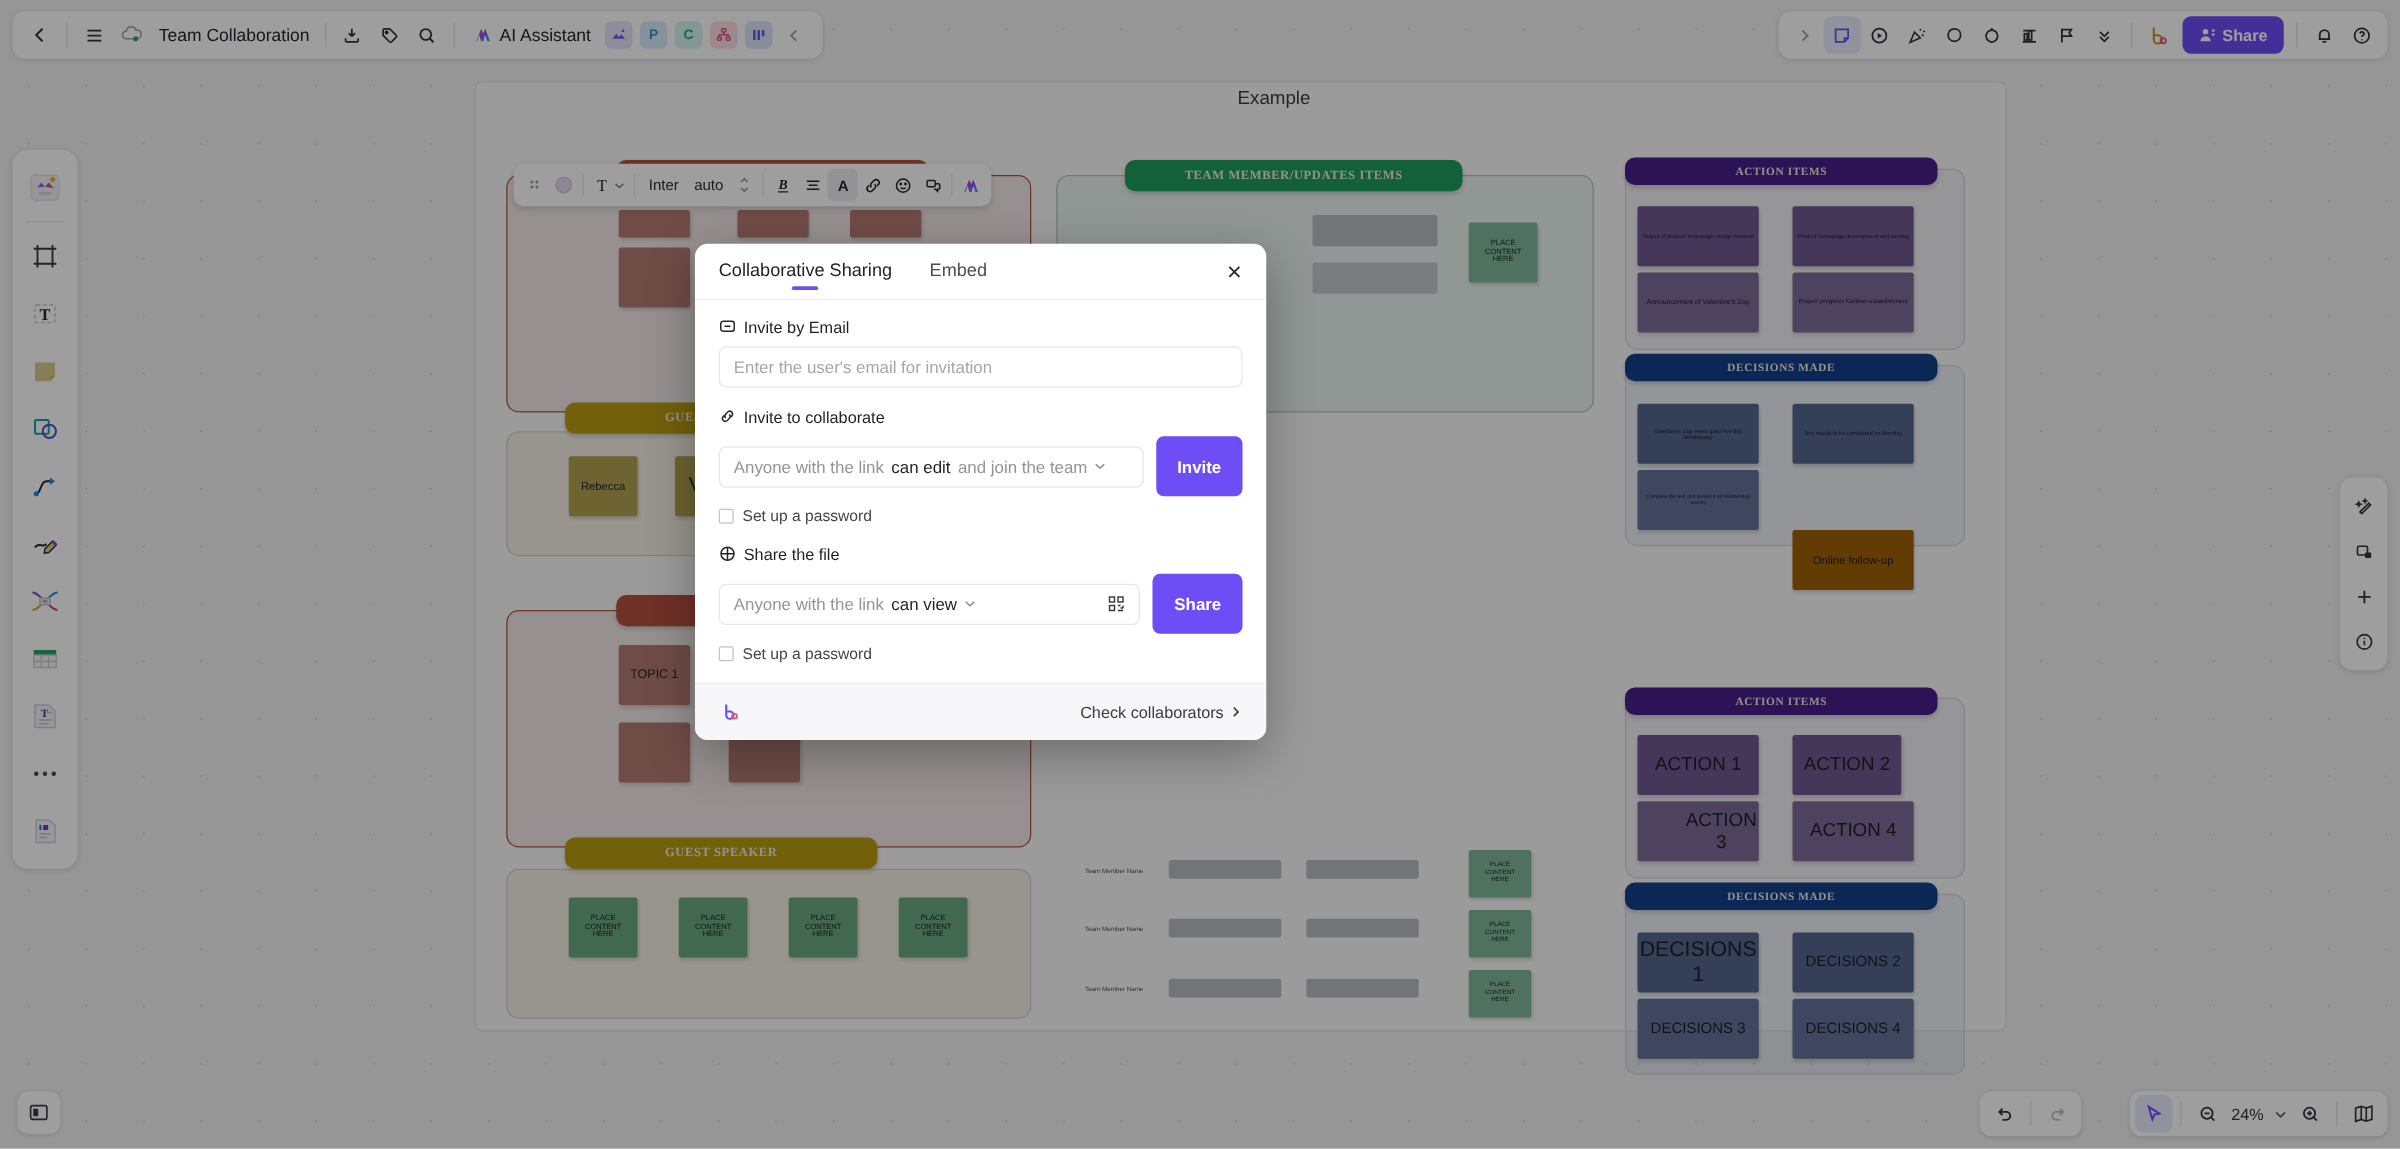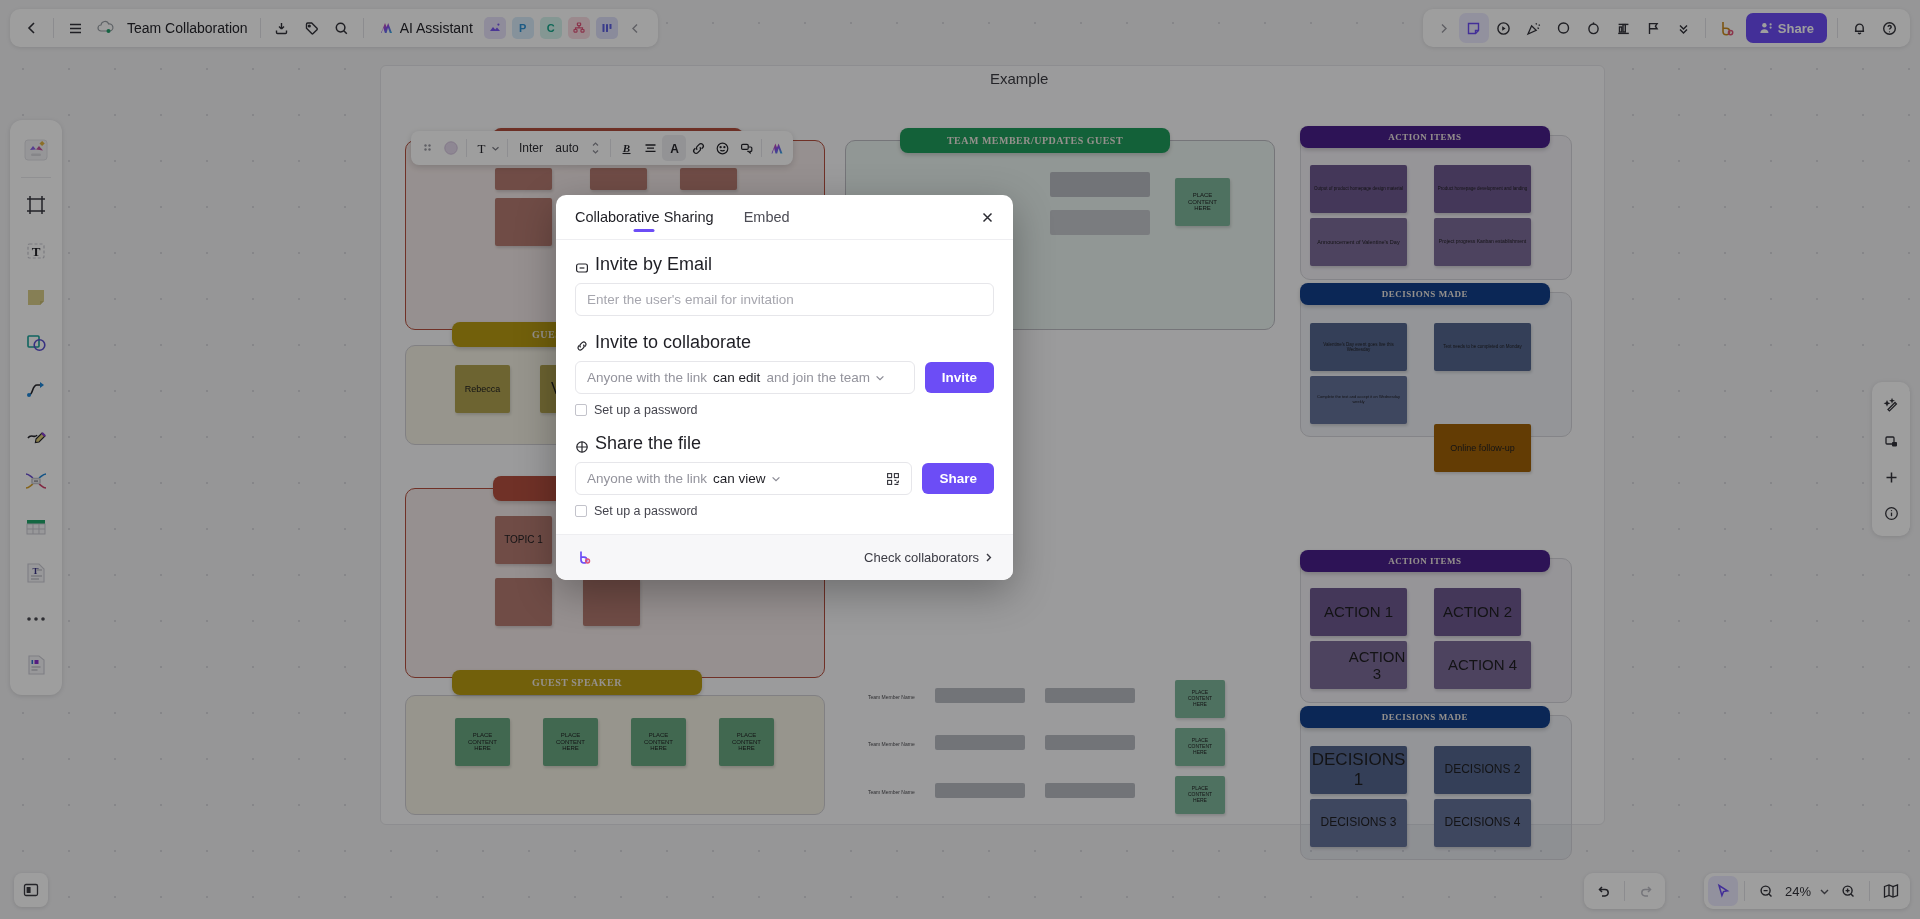--- a/index.html
+++ b/index.html
@@ -175,36 +175,36 @@
     bottom: 8px; width: 21px; height: 3px; background: #6c4df6; border-radius: 2px;
   }
   .mtab.dim { color: #4c4c55; }
   .mclose {
     position: absolute; right: 14px; top: 50%; transform: translateY(-50%);
     width: 24px; height: 24px; border-radius: 5px; cursor: pointer;
     display: flex; align-items: center; justify-content: center; color: #2a2a31;
   }
   .modal-body { padding: 14px 19px 16px 19px; }
   .sec-label {
-    display: flex; align-items: flex-end; gap: 6px;
-    font-size: 18px; color: #1f1f25; margin-bottom: 8px;
+    display: flex; align-items: flex-start; gap: 6px;
+    font-size: 13px; color: #1f1f25; margin-bottom: 8px;
   }
   .sec-label.sp { margin-top: 16px; }
   .field {
     height: 33px; border: 1px solid #e6e6ea; border-radius: 6px;
     display: flex; align-items: center; padding: 0 11px;
     font-size: 13.5px; color: #a6a6ae; background: #fff;
   }
   .row { display: flex; align-items: center; gap: 10px; }
   .row .field { flex: 1; }
   .perm-strong { color: #1f1f25; }
   .perm-dim { color: #93939c; }
   .chev { color: #8b8b95; font-size: 11px; margin-left: 5px; }
   .pill {
-    height: 31px; padding: 0 17px; border-radius: 6px; background: #6c4df6;
+    height: 48px; padding: 0 17px; border-radius: 6px; background: #6c4df6;
     color: #fff; font-size: 13.5px; font-weight: bold; cursor: pointer;
     display: flex; align-items: center; justify-content: center; flex: none;
   }
   .cbrow {
     display: flex; align-items: center; gap: 7px;
     margin-top: 9px; font-size: 12.5px; color: #44444d; cursor: pointer;
   }
   .cbox {
     width: 12px; height: 12px; border: 1px solid #c3c3cb;
     border-radius: 2px; background: #fff; flex: none;
@@ -240,21 +240,21 @@
     <div class="region" style="left:405px;top:140px;width:420px;height:190px;background:rgba(181,80,63,.10);border-color:#b5503f;"></div>
     <div class="region-head" style="left:493px;top:128px;width:250px;height:25px;background:#b5503f;font-size:10px;">MANAGER'S TOPIC</div>
     <div class="note" style="left:495px;top:168px;width:57px;height:22px;background:#b57b72;"></div>
     <div class="note" style="left:590px;top:168px;width:57px;height:22px;background:#b57b72;"></div>
     <div class="note" style="left:680px;top:168px;width:57px;height:22px;background:#b57b72;"></div>
     <div class="note" style="left:495px;top:198px;width:57px;height:48px;background:#b57b72;"></div>
     <div class="note" style="left:590px;top:198px;width:57px;height:48px;background:#b57b72;"></div>
     <div class="note" style="left:680px;top:198px;width:57px;height:48px;background:#9a96ad;border:2px solid #2f5bb5;"></div>
 
     <div class="region" style="left:845px;top:140px;width:430px;height:190px;background:rgba(31,157,92,.07);border-color:#bdbdc4;"></div>
-    <div class="region-head" style="left:900px;top:128px;width:270px;height:25px;background:#1f9d5c;font-size:10px;">TEAM MEMBER/UPDATES GUEST</div>
+    <div class="region-head" style="left:900px;top:128px;width:270px;height:25px;background:#1f9d5c;font-size:10px;">TEAM MEMBER/UPDATES ITEMS</div>
     <div class="ph-bar" style="left:1050px;top:172px;width:100px;height:25px;"></div>
     <div class="ph-bar" style="left:1050px;top:210px;width:100px;height:25px;background:#c6c9ce;"></div>
     <div class="note" style="left:1175px;top:178px;width:55px;height:48px;background:#7fb79b;">
       <div class="note-txt" style="font-size:6px;flex-direction:column;">
         <span>PLACE</span>
         <span>CONTENT</span>
         <span>HERE</span>
       </div>
     </div>
     <div style="position:absolute;left:865px;top:218px;width:14px;height:16px;background:#2a2a2f;border-radius:4px 4px 0 0;"></div>

